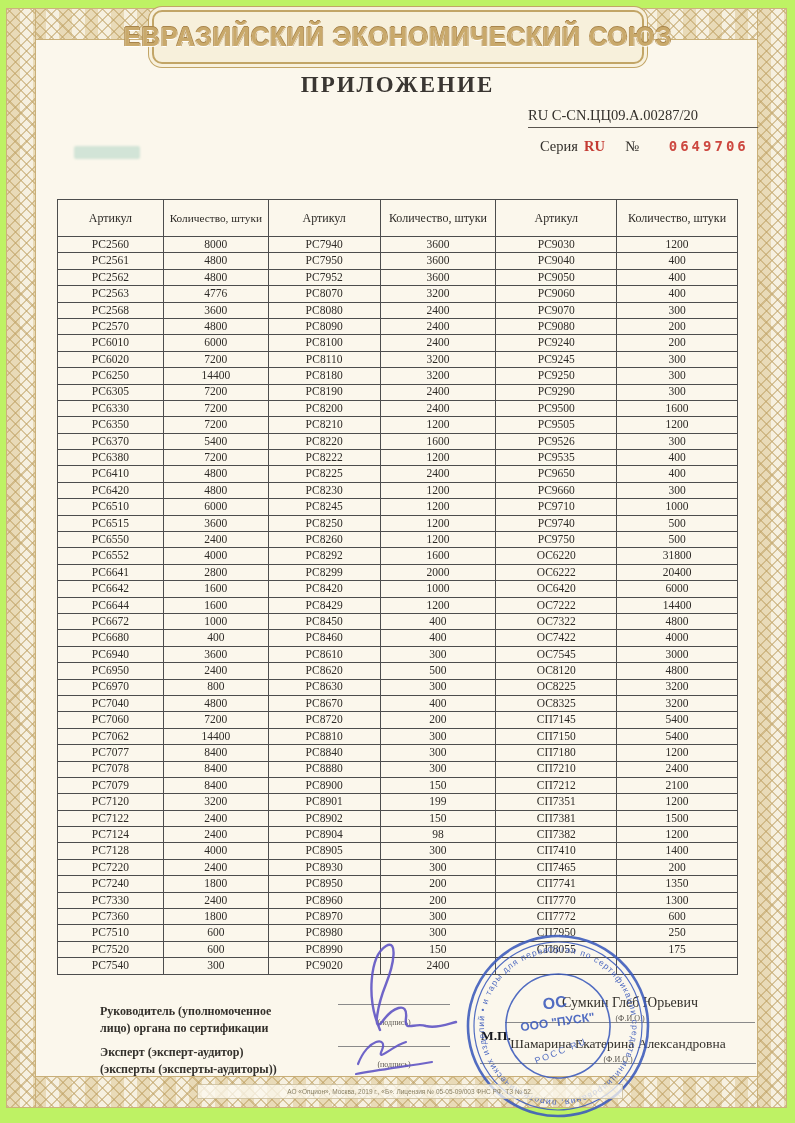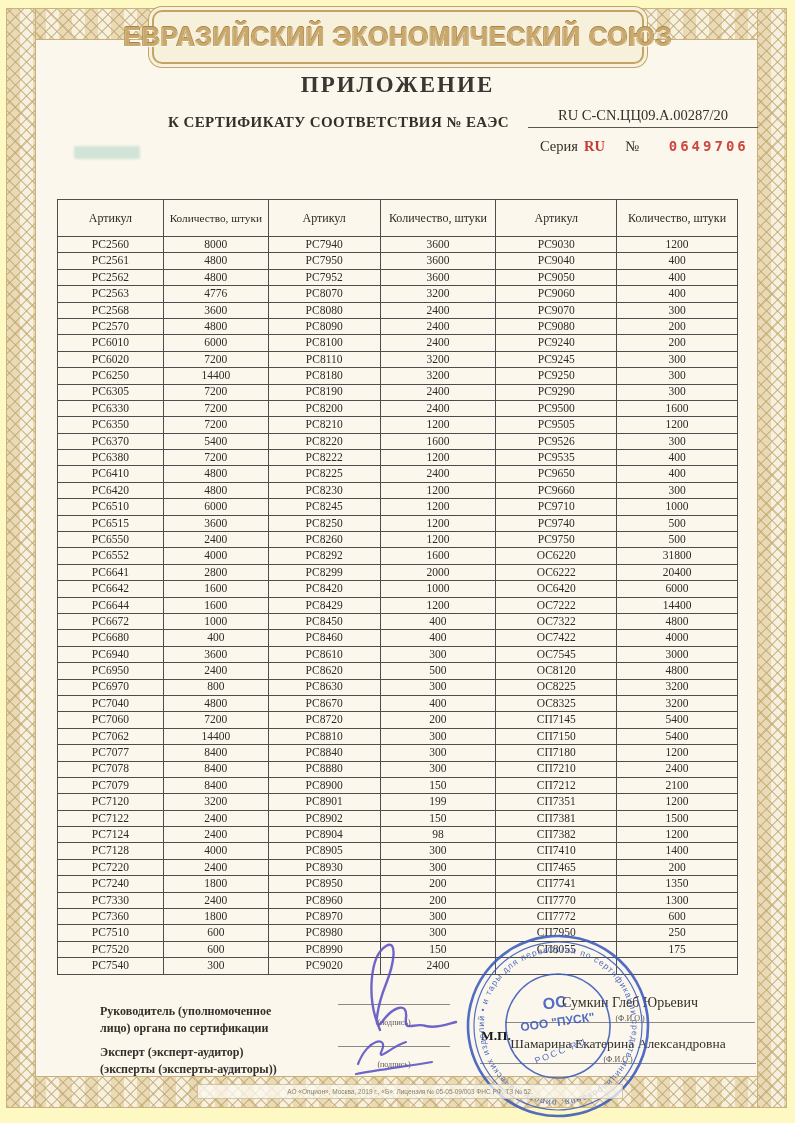--- a/index.html
+++ b/index.html
@@ -1,16 +1,16 @@
 <!DOCTYPE html>
 <html><head>
 <meta charset="utf-8">
 <style>
   html,body{margin:0;padding:0;background:#ffffff;}
-  .page{position:relative;width:795px;height:1123px;background:#fef9c3;overflow:hidden;
+  .page{position:relative;width:795px;height:1123px;background:#bef264;overflow:hidden;
         font-family:"Liberation Serif", serif;color:#33302b;}
   
   .doc{position:absolute;left:6px;top:8px;width:779px;height:1098px;background:#fbf7ec;
        border:1px solid #cbb27c;}
   .band{position:absolute;background-color:#f1e7cd;
     background-image:
       repeating-linear-gradient(45deg, rgba(190,160,98,.55) 0 1.5px, rgba(190,160,98,0) 1.5px 8px),
       repeating-linear-gradient(-45deg, rgba(190,160,98,.55) 0 1.5px, rgba(190,160,98,0) 1.5px 8px),
       repeating-linear-gradient(90deg, rgba(214,189,134,.30) 0 13px, rgba(255,255,255,.38) 13px 26px);}
   .band.top{left:0;top:0;right:0;height:30px;border-bottom:1px solid #c9af78;}
@@ -21,21 +21,21 @@
   .banner{position:absolute;left:152px;top:10px;width:488px;height:50px;background:#f7f0db;
     border:2px solid #c2a566;border-radius:10px;box-shadow:0 0 0 3px #f8f1dd,0 0 0 4px #c2a566;
     display:flex;align-items:center;justify-content:center;}
   .banner span{font-family:"Liberation Sans", sans-serif;font-weight:800;font-size:27px;
     letter-spacing:1px;transform:scaleX(.94);white-space:nowrap;color:#c9a96b;
     text-shadow:0 1px 0 rgba(255,255,255,.9),0 -1px 0 #a8854c,1px 0 0 #b59258,-1px 0 0 #b59258;}
   
   .title{position:absolute;left:0;top:72px;width:100%;text-align:center;font-weight:bold;
     font-size:23px;letter-spacing:2px;color:#3a3632;}
   .certline-label{position:absolute;left:168px;top:114px;font-weight:bold;font-size:15px;letter-spacing:.4px;}
-  .certline-number{position:absolute;left:528px;top:107px;width:230px;text-align:center;
+  .certline-number{position:absolute;left:528px;top:107px;width:230px;text-align:left;
     font-size:14.5px;border-bottom:1px solid #5a554e;padding-bottom:3px;}
   .seriesline{position:absolute;left:540px;top:138px;width:215px;display:flex;align-items:baseline;gap:6px;font-size:14.5px;}
   .series-ru{color:#c43b33;font-weight:bold;}
   .num-sign{margin-left:14px;}
   .serial{color:#cd4840;font-family:"DejaVu Sans Mono", monospace;font-weight:bold;font-size:14px;letter-spacing:3px;margin-left:24px;}
   .product{position:absolute;left:57px;top:175px;font-size:13.5px;}
   .faint-mark{position:absolute;left:74px;top:146px;width:66px;height:13px;
     background:rgba(125,190,170,.32);filter:blur(1px);border-radius:2px;}
   
   table.main{position:absolute;left:57px;top:199px;width:681px;border-collapse:collapse;
@@ -71,21 +71,20 @@
     <div class="band left"></div>
     <div class="band right"></div>
   </div>
 
   <div class="banner">
     <span>ЕВРАЗИЙСКИЙ ЭКОНОМИЧЕСКИЙ СОЮЗ</span>
   </div>
 
   <div class="title">ПРИЛОЖЕНИЕ</div>
 
-  <div class="certline-label">К СЕРТИФИКАТУ СООТВЕТСТВИЯ № ЕАЭС</div>
   <div class="certline-number">RU C-CN.ЦЦ09.А.00287/20</div>
 
   <div class="seriesline">
     <span>Серия</span>
     <span class="series-ru">RU</span>
     <span class="num-sign">№</span>
     <span class="serial">0649706</span>
   </div>
 
   <div class="faint-mark"></div>

